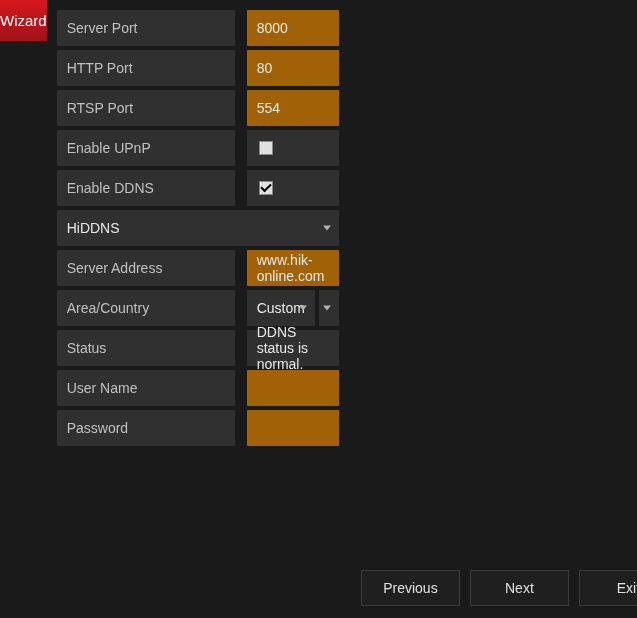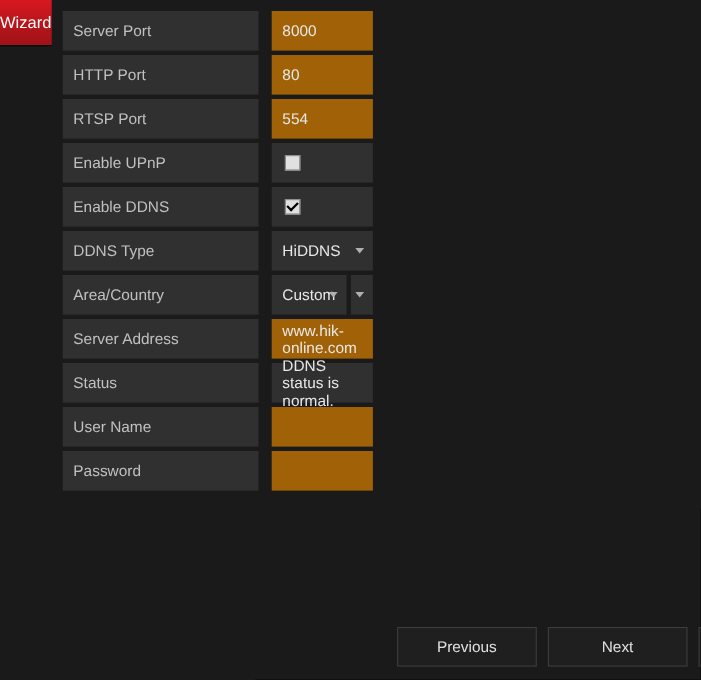--- a/index.html
+++ b/index.html
@@ -96,21 +96,21 @@
     border-top: 5px solid #b0b0b0;
   }
   .footer {
     margin-top: auto;
     padding: 12px;
     display: flex;
     justify-content: flex-end;
     gap: 10px;
   }
   .btn {
-    width: 127px;
+    width: 99px;
     height: 36px;
     background: #1f1f1f;
     border: 1px solid #3d3d3d;
     color: #e0e0e0;
     display: flex;
     align-items: center;
     justify-content: center;
     font-size: 14px;
     cursor: pointer;
   }
@@ -148,46 +148,45 @@
     </div>
 
     <div class="row">
       <div class="label-cell">Enable DDNS</div>
       <div class="value-cell">
         <div class="checkbox checked"></div>
       </div>
     </div>
 
     <div class="row">
-      <div class="label-cell">DDNS Type</div>
       <div class="value-cell">
         <span>HiDDNS</span>
         <span class="chevron"></span>
       </div>
+    </div>
+
+    <div class="row">
+      <div class="label-cell">Server Address</div>
+      <div class="value-cell input">www.hik-online.com</div>
     </div>
 
     <div class="row">
       <div class="label-cell">Area/Country</div>
       <div class="split">
         <div class="value-cell">
           <span>Custom</span>
           <span class="chevron"></span>
         </div>
         <div class="value-cell">
           <span></span>
           <span class="chevron"></span>
         </div>
       </div>
     </div>
 
-    <div class="row">
-      <div class="label-cell">Server Address</div>
-      <div class="value-cell input">www.hik-online.com</div>
-    </div>
-
 
     <div class="row">
       <div class="label-cell">Status</div>
       <div class="value-cell">DDNS status is normal.</div>
     </div>
 
     <div class="row">
       <div class="label-cell">User Name</div>
       <div class="value-cell input"></div>
     </div>

